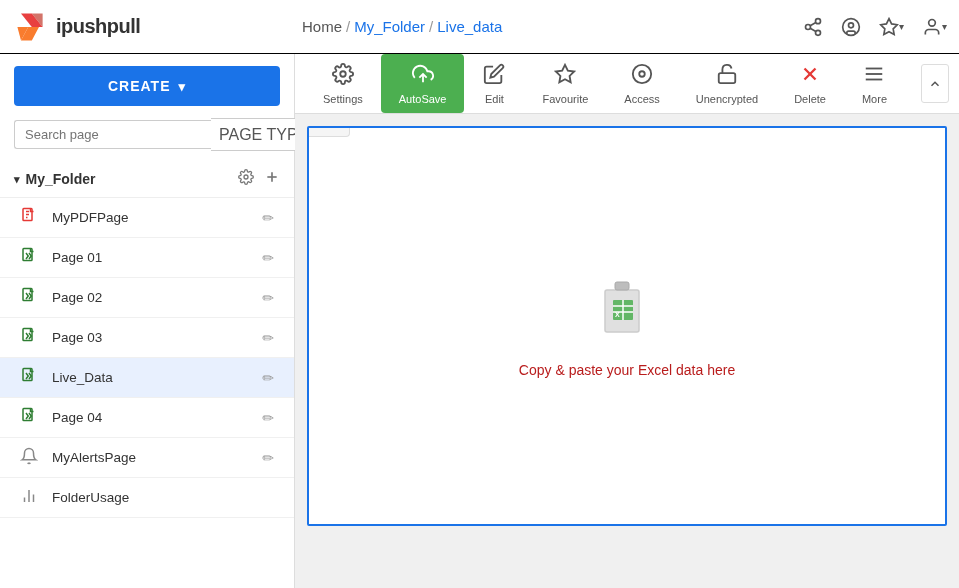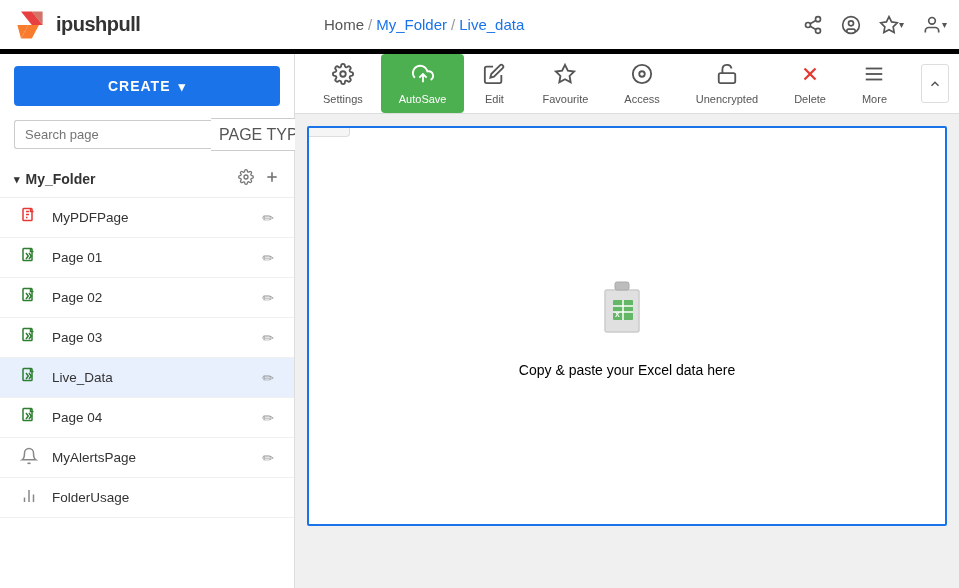--- a/index.html
+++ b/index.html
@@ -1,22 +1,22 @@
 <!DOCTYPE html>
 <html><head>
   <meta charset="utf-8">
   <style>
     * { box-sizing: border-box; margin: 0; padding: 0; font-family: 'Segoe UI', Arial, sans-serif; }
     body { width: 959px; height: 588px; overflow: hidden; display: flex; flex-direction: column; background: #f5f5f5; }
 
     
     .top-nav {
       display: flex; align-items: center;
-      background: #fff; border-bottom: 5px solid #000000;
-      height: 54px; padding: 16px 12px; flex-shrink: 0; gap: 22px;
+      background: #fff; border-bottom: 1px solid #000000;
+      height: 54px; padding: 16px 12px; flex-shrink: 0;
     }
     .logo { display: flex; align-items: center; gap: 8px; width: 290px; }
     .logo-icon { width: 36px; height: 36px; }
     .logo-text { font-size: 20px; font-weight: 700; color: #333; letter-spacing: -0.5px; }
     .breadcrumb { display: flex; align-items: flex-start; gap: 4px; font-size: 15px; color: #555; flex: 1; }
     .breadcrumb .home { color: #555; }
     .breadcrumb .sep { color: #999; }
     .breadcrumb .folder { color: #1a73e8; }
     .breadcrumb .current { color: #1a73e8; }
     .nav-icons { display: flex; align-items: center; gap: 18px; }
@@ -102,21 +102,21 @@
       min-height: 400px; display: flex; flex-direction: column; align-items: center; justify-content: center;
       position: relative;
     }
     .canvas-tab {
       position: absolute; top: 0; left: 0;
       background: #f5f5f5; border-bottom: 1px solid #ddd; border-right: 1px solid #ddd;
       padding: 4px 20px; font-size: 12px; color: #777; border-radius: 0 0 4px 0;
     }
     .canvas-placeholder { display: flex; flex-direction: column; align-items: center; gap: 12px; color: #aaa; }
     .canvas-placeholder-icon { font-size: 52px; color: #ccc; }
-    .canvas-placeholder-text { font-size: 14px; color: #000000; }
+    .canvas-placeholder-text { font-size: 14px; color: #b91c1c; }
 
     
     .toolbar-item.delete .tb-icon { color: #e53935; }
   </style>
 </head>
 <body>
 
 <div class="top-nav">
   <div class="logo">
 

